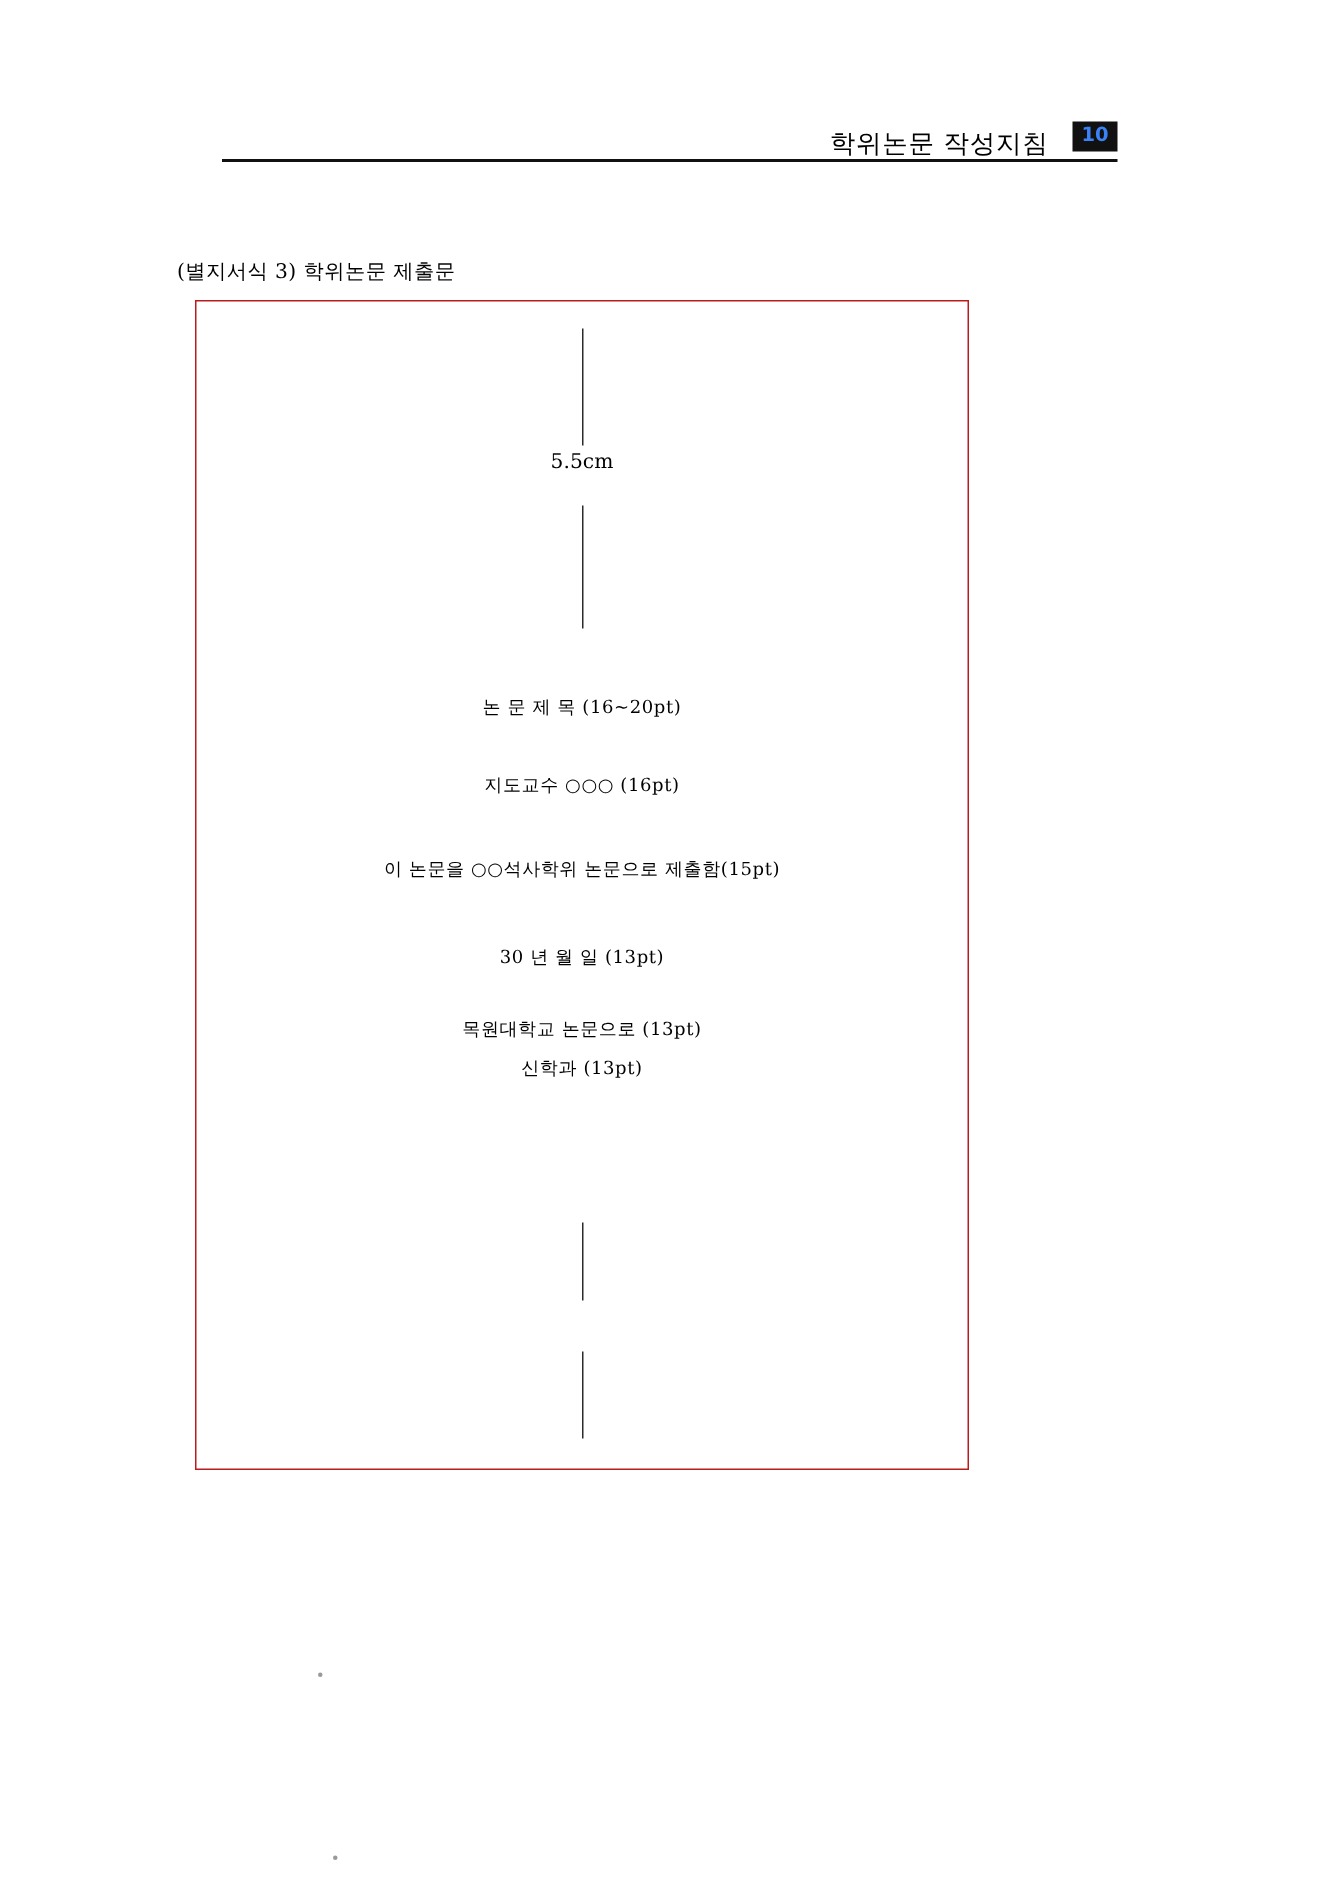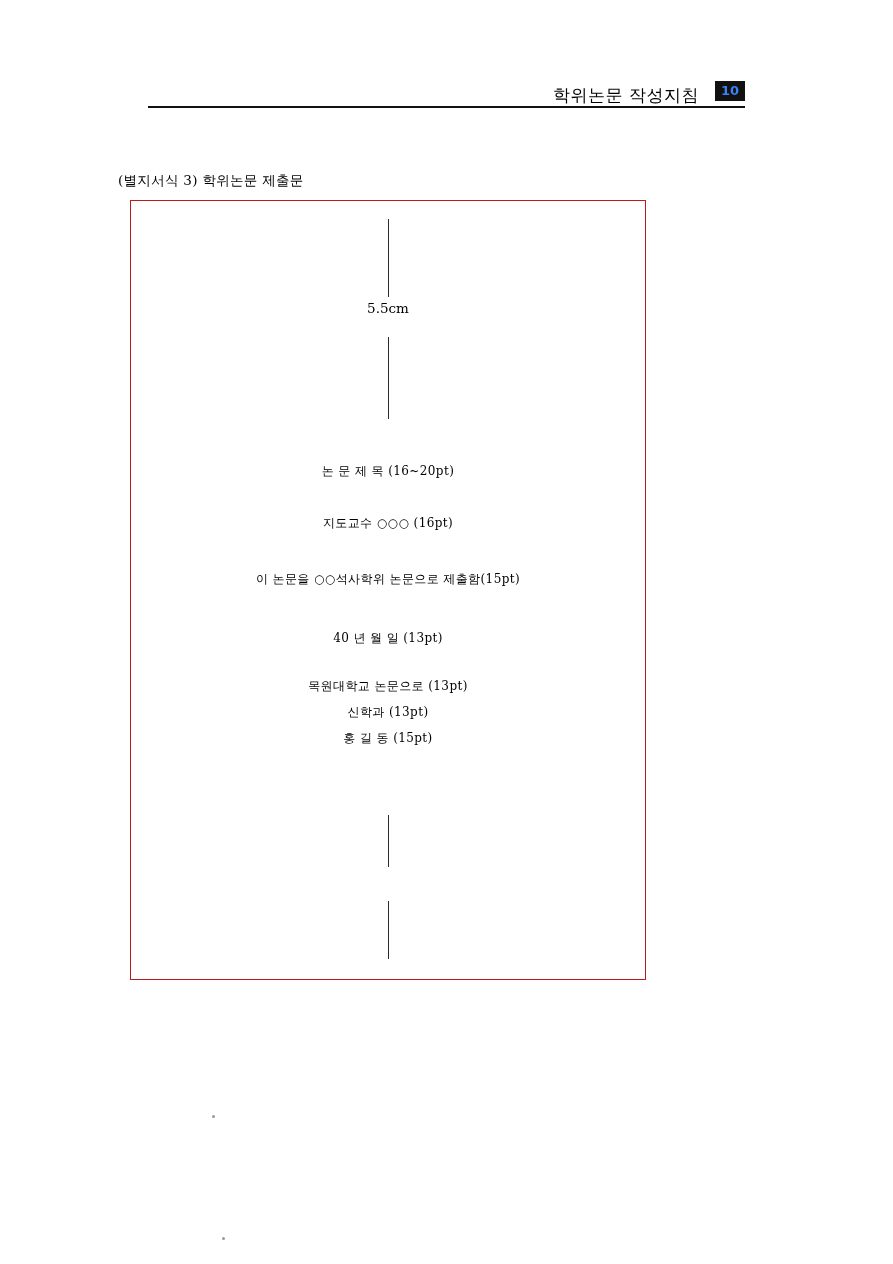--- a/index.html
+++ b/index.html
@@ -142,23 +142,22 @@
 
 <div id="sample-frame">
 
   <div class="vline" id="vline-top-a"></div>
   <div class="measure-label" id="measure-top">5.5cm</div>
   <div class="vline" id="vline-top-b"></div>
 
   <div class="sample-line" id="line-title">논 문 제 목 (16~20pt)</div>
   <div class="sample-line" id="line-advisor">지도교수 ○○○ (16pt)</div>
   <div class="sample-line" id="line-statement">이 논문을 ○○석사학위 논문으로 제출함(15pt)</div>
-  <div class="sample-line" id="line-date">40    년      월      일 (13pt)</div>
+  <div class="sample-line" id="line-date">30    년      월      일 (13pt)</div>
   <div class="sample-line" id="line-school">목원대학교 논문으로 (13pt)</div>
   <div class="sample-line" id="line-dept">신학과 (13pt)</div>
-  <div class="sample-line" id="line-name">홍 길 동 (15pt)</div>
 
   <div class="vline" id="vline-bot-a"></div>
   <div class="vline" id="vline-bot-b"></div>
 </div>
 
 <div class="speck" id="speck-1"></div>
 <div class="speck" id="speck-2"></div>
 
 </body></html>

